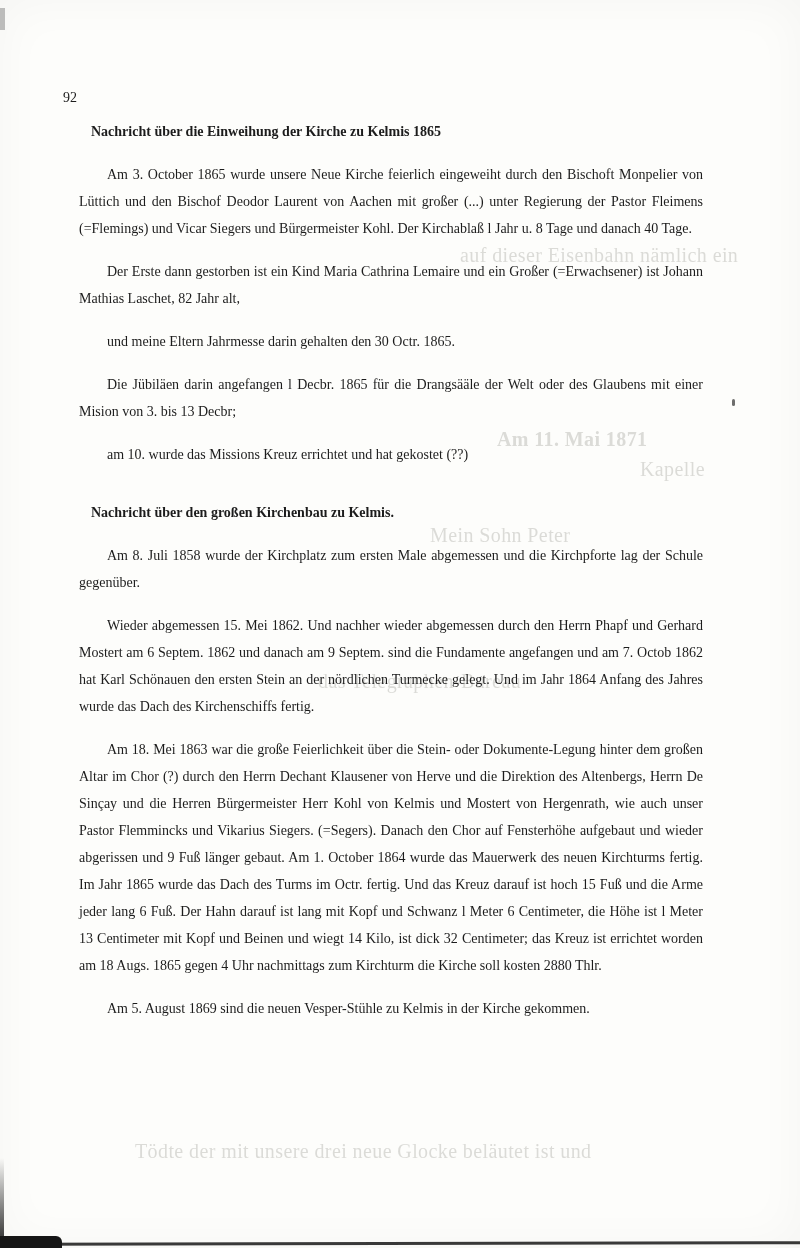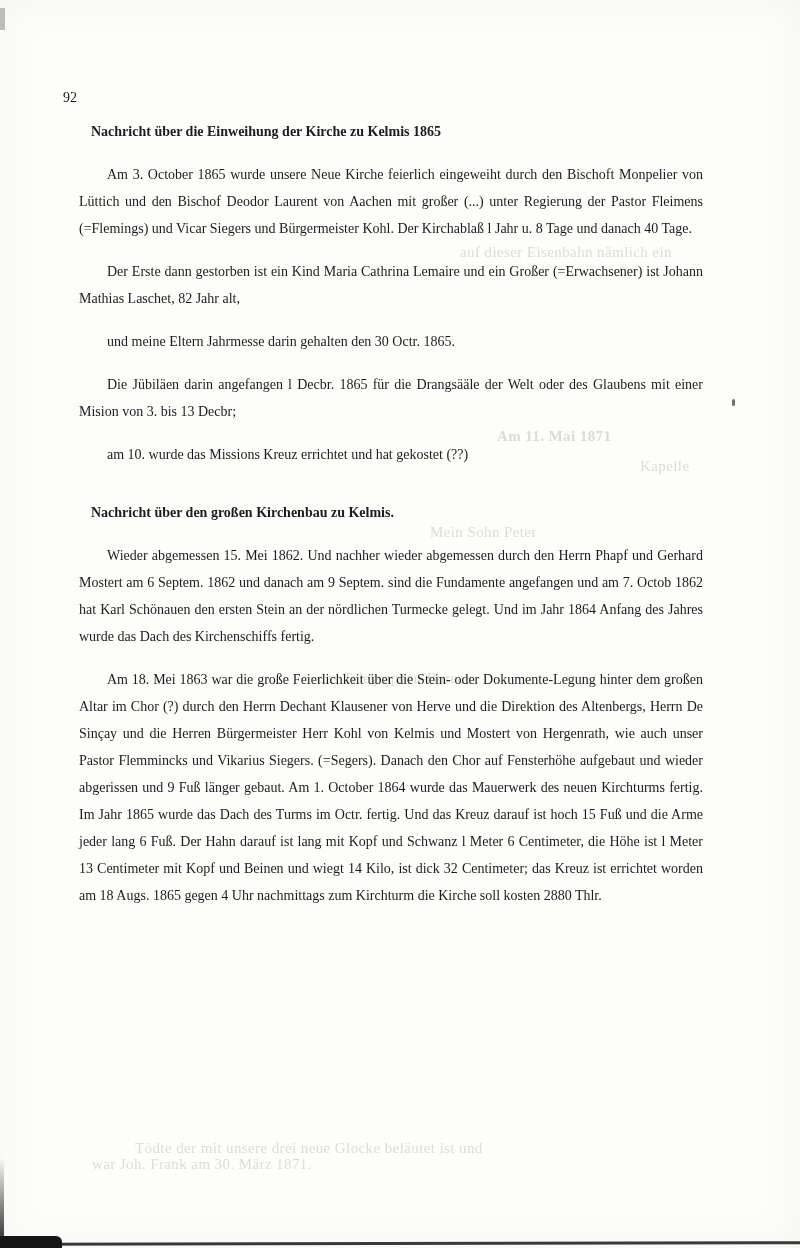--- a/index.html
+++ b/index.html
@@ -38,21 +38,21 @@
   }
   .para {
     margin: 16px;
     text-align: justify;
     text-indent: 28px;
   }
   
   .bleed-layer { position: absolute; inset: 0; pointer-events: none; }
   .bleed {
     position: absolute;
-    font-size: 15px;
+    font-size: 20px;
     color: #8e8e86;
     opacity: 0.30;
     filter: blur(0.6px);
     white-space: nowrap;
     letter-spacing: 0.4px;
   }
   
   .edge-bottom {
     position: absolute;
     left: 34px;
@@ -105,36 +105,37 @@
 
 <div class="scan-page">
 
   <div class="bleed-layer">
     <span class="bleed" style="left:460px; top:244px;">auf dieser Eisenbahn nämlich ein</span>
     <span class="bleed" style="left:497px; top:428px;font-weight:bold;">Am 11. Mai 1871</span>
     <span class="bleed" style="left:640px; top:458px;">Kapelle</span>
     <span class="bleed" style="left:430px; top:524px;font-family:Liberation Serif, serif;">Mein Sohn Peter</span>
     <span class="bleed" style="left:318px; top:670px;">das Telegraphen-Bureau</span>
     <span class="bleed" style="left:135px; top:1140px;">Tödte der mit unsere drei neue Glocke beläutet ist und</span>
-    <span class="bleed" style="left:92px; top:1156px;">war Joh. Frank am 30. März 1871.</span>
   </div>
 
   <div class="content">
     <div class="page-number">92</div>
 
     <div class="heading">Nachricht über die Einweihung der Kirche zu Kelmis 1865</div>
     <p class="para">Am 3. October 1865 wurde unsere Neue Kirche feierlich eingeweiht durch den Bischoft Monpelier von Lüttich und den Bischof Deodor Laurent von Aachen mit großer (...) unter Regierung der Pastor Fleimens (=Flemings) und Vicar Siegers und Bürgermeister Kohl. Der Kirchablaß l Jahr u. 8 Tage und danach 40 Tage.</p>
     <p class="para">Der Erste dann gestorben ist ein Kind Maria Cathrina Lemaire und ein Großer (=Erwachsener) ist Johann Mathias Laschet, 82 Jahr alt,</p>
     <p class="para">und meine Eltern Jahrmesse darin gehalten den 30 Octr. 1865.</p>
     <p class="para">Die Jübiläen darin angefangen l Decbr. 1865 für die Drangsääle der Welt oder des Glaubens mit einer Mision von 3. bis 13 Decbr;</p>
     <p class="para">am 10. wurde das Missions Kreuz errichtet und hat gekostet (??)</p>
 
     <div class="heading second">Nachricht über den großen Kirchenbau zu Kelmis.</div>
+    <p class="para">Am 8. Juli 1858 wurde der Kirchplatz zum ersten Male abgemessen und die Kirchpforte lag der Schule gegenüber.</p>
     <p class="para">Wieder abgemessen 15. Mei 1862. Und nachher wieder abgemessen durch den Herrn Phapf und Gerhard Mostert am 6 Septem. 1862 und danach am 9 Septem. sind die Fundamente angefangen und am 7. Octob 1862 hat Karl Schönauen den ersten Stein an der nördlichen Turmecke gelegt. Und im Jahr 1864 Anfang des Jahres wurde das Dach des Kirchenschiffs fertig.</p>
     <p class="para">Am 18. Mei 1863 war die große Feierlichkeit über die Stein- oder Dokumente-Legung hinter dem großen Altar im Chor (?) durch den Herrn Dechant Klausener von Herve und die Direktion des Altenbergs, Herrn De Sinçay und die Herren Bürgermeister Herr Kohl von Kelmis und Mostert von Hergenrath, wie auch unser Pastor Flemmincks und Vikarius Siegers. (=Segers). Danach den Chor auf Fensterhöhe aufgebaut und wieder abgerissen und 9 Fuß länger gebaut. Am 1. October 1864 wurde das Mauerwerk des neuen Kirchturms fertig. Im Jahr 1865 wurde das Dach des Turms im Octr. fertig. Und das Kreuz darauf ist hoch 15 Fuß und die Arme jeder lang 6 Fuß. Der Hahn darauf ist lang mit Kopf und Schwanz l Meter 6 Centimeter, die Höhe ist l Meter 13 Centimeter mit Kopf und Beinen und wiegt 14 Kilo, ist dick 32 Centimeter; das Kreuz ist errichtet worden am 18 Augs. 1865 gegen 4 Uhr nachmittags zum Kirchturm die Kirche soll kosten 2880 Thlr.</p>
+    <p class="para">Am 5. August 1869 sind die neuen Vesper-Stühle zu Kelmis in der Kirche gekommen.</p>
   </div>
 
   <div class="speck-tl"></div>
   <div class="ink-speck"></div>
   <div class="edge-left-low"></div>
   <div class="edge-bottom"></div>
   <div class="corner-bl"></div>
 
 </div>
 

